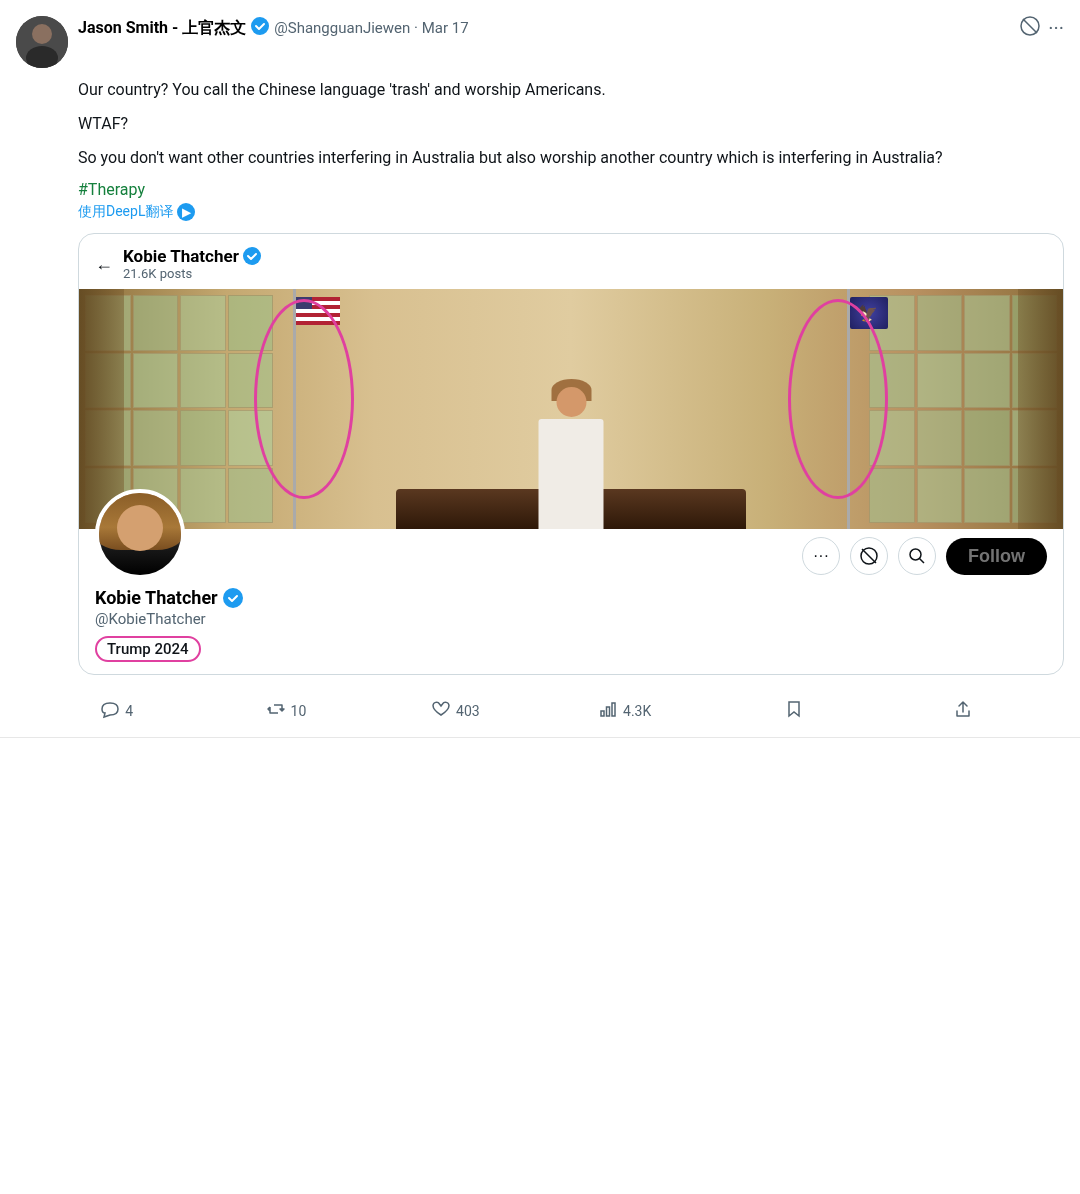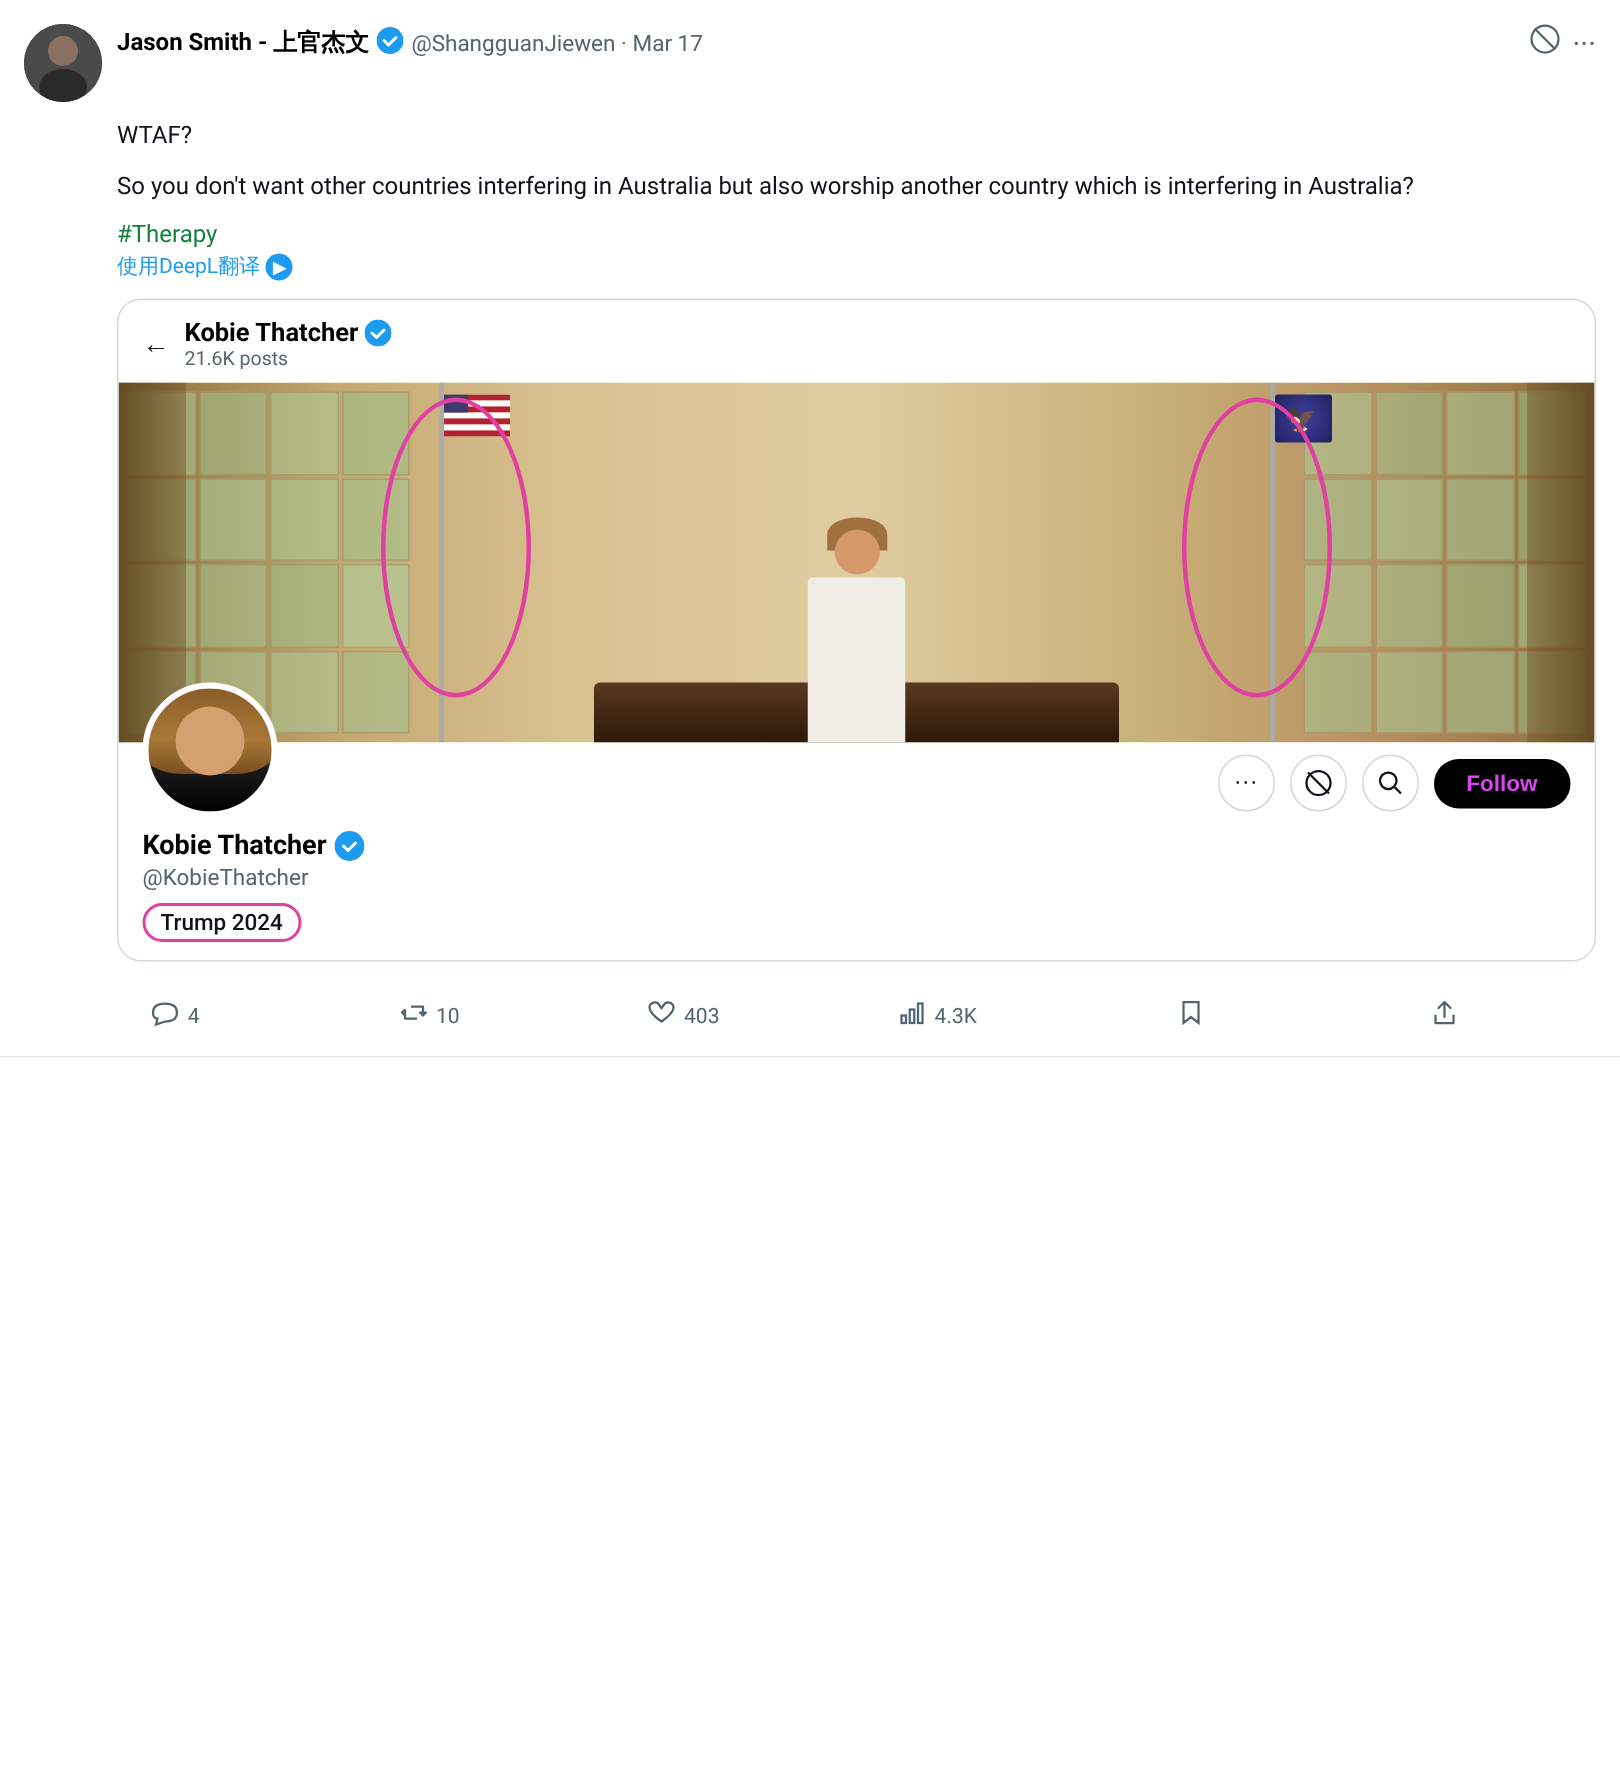--- a/index.html
+++ b/index.html
@@ -180,26 +180,26 @@
       display: flex;
       align-items: center;
       justify-content: center;
       cursor: pointer;
       font-size: 16px;
       color: #0f1419;
     }
 
     .follow-btn {
       background: #000;
-      color: #d946ef;
+      color: #737373;
       border: none;
       border-radius: 20px;
       padding: 8px 22px;
       font-weight: 700;
-      font-size: 15px;
+      font-size: 18px;
       cursor: pointer;
     }
 
     
     .profile-info {
       padding: 0 16px 12px;
     }
 
     .profile-name-row {
       display: flex;
@@ -302,20 +302,23 @@
                 <circle cx="10" cy="10" r="9" stroke="#536471" stroke-width="1.5"></circle>
                 <line x1="3" y1="3" x2="17" y2="17" stroke="#536471" stroke-width="1.5"></line>
               </svg>
           </span>
           <span style="color:#536471; font-size:20px; cursor:pointer;">···</span>
         </span>
       </div>
     </div>
   </div>
 
+  <div class="tweet-text">
+    <span>Our country? You call the Chinese language 'trash' and worship Americans.</span>
+  </div>
   <div class="tweet-text" style="margin-top:4px;">
     <span>WTAF?</span>
   </div>
   <div class="tweet-text" style="margin-top:10px;">
     <span>So you don't want other countries interfering in Australia but also worship another country which is interfering in Australia?</span>
   </div>
 
   <div style="margin-left:62px; margin-bottom:4px; margin-top:10px;">
     <a href="#" class="hashtag">#Therapy</a>
   </div>

